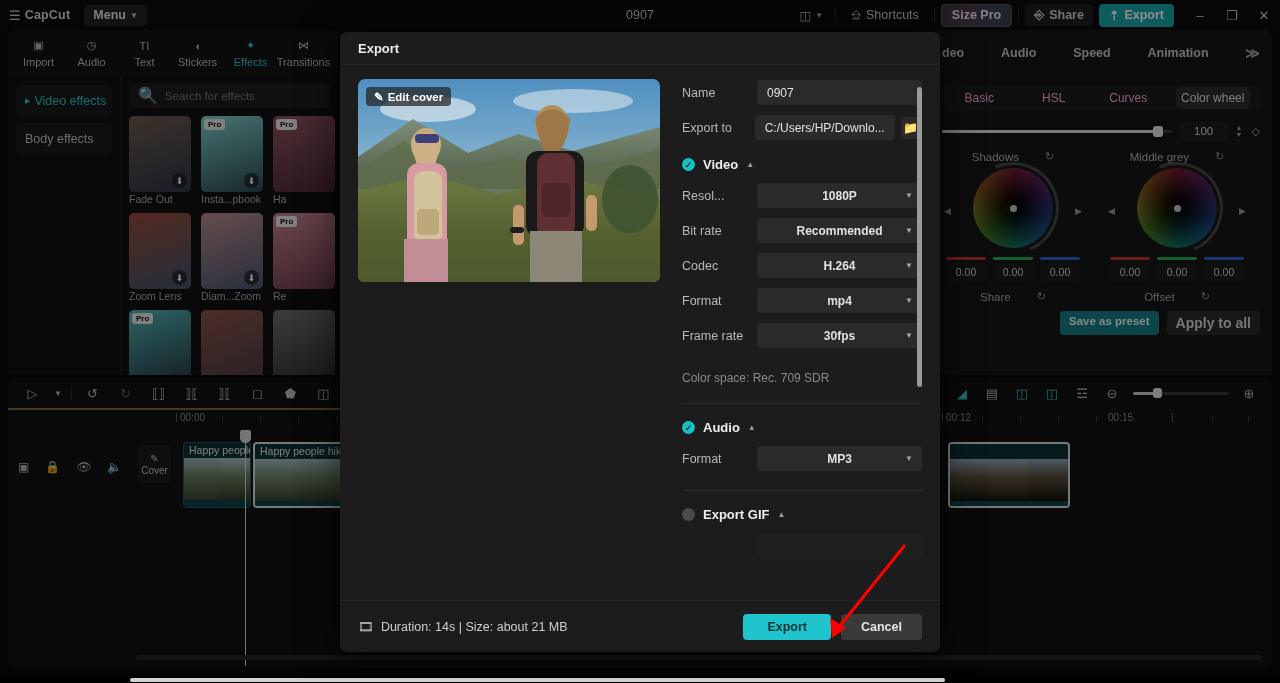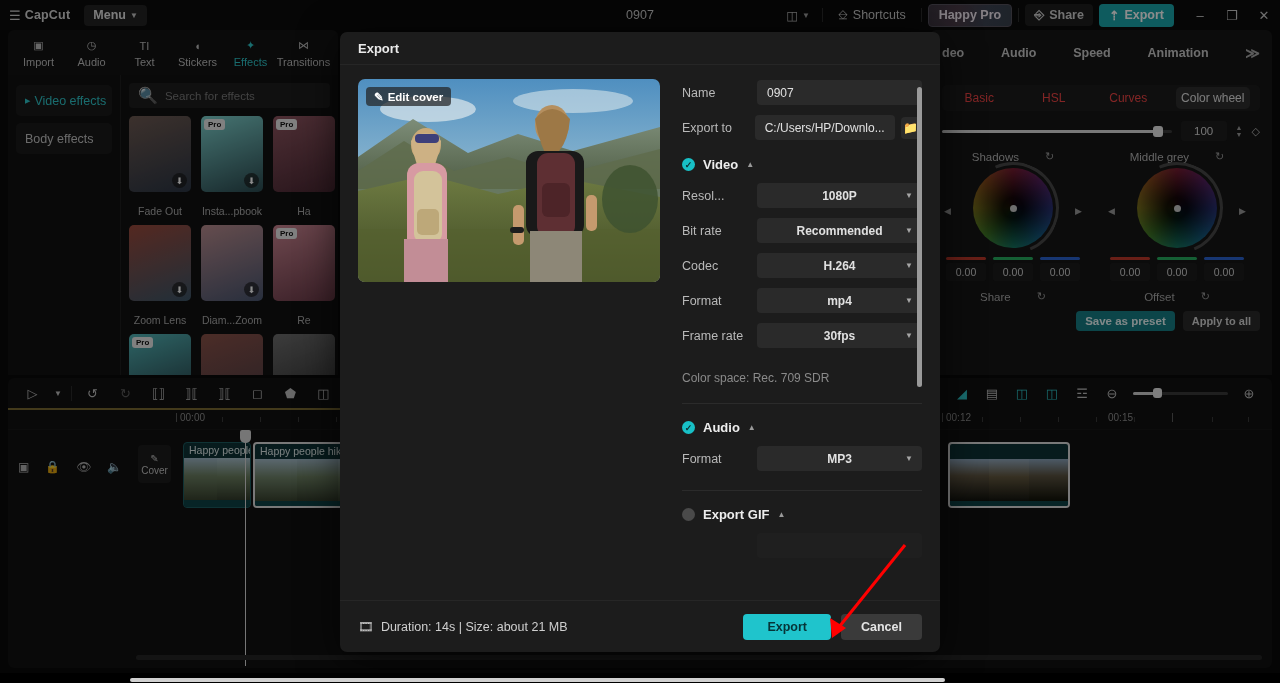--- a/index.html
+++ b/index.html
@@ -96,42 +96,42 @@
   .search {
     height: 25px; background: #1e1e1e; border-radius: 4px;
     display: flex; align-items: center; gap: 7px; padding: 0 9px; margin-bottom: 8px;
   }
   .search-ph { font-size: 11.5px; color: #7b7b7b; }
   .eff-grid { display: grid; grid-template-columns: repeat(3, 62px); gap: 8px 10px; }
   .eff-cell { width: 62px; }
   .eff-thumb {
     width: 62px; height: 76px; border-radius: 5px; position: relative; overflow: hidden;
   }
-  .eff-label { margin-top: 13px; font-size: 10.5px; color: #a9a9a9; text-align: center;
+  .eff-label { margin-top: 1px; font-size: 10.5px; color: #a9a9a9; 
                white-space: nowrap; overflow: hidden; }
   .pro-badge {
     position: absolute; top: 3px; left: 3px; background: #e9e9e9; color: #111;
     font-size: 8px; font-weight: 700; padding: 1px 4px; border-radius: 3px;
   }
   .dl-badge {
     position: absolute; right: 4px; bottom: 4px; width: 15px; height: 15px; border-radius: 50%;
     background: rgba(20,20,20,.62); color: #fff; font-size: 9px;
     display: flex; align-items: center; justify-content: center;
   }
 
   
   .right-panel {
     position: absolute; right: 8px; top: 75px; width: 342px; height: 300px;
     background: #161616; padding: 10px 12px;
   }
   .seg {
     height: 26px; background: #1d1d1d; border-radius: 5px;
     display: flex; align-items: center; margin-bottom: 10px;
   }
-  .seg-item { flex: 1; text-align: center; font-size: 12px; color: #ef4444; line-height: 26px; }
+  .seg-item { flex: 1; text-align: center; font-size: 12px; color: #f9a8d4; line-height: 26px; }
   .seg-item.active { background: #2e2e2e; border-radius: 5px; color: #e2e2e2; height: 22px;
                      line-height: 22px; margin: 0 10px; }
   .slider-row { display: flex; align-items: center; gap: 9px; margin-bottom: 9px; }
   .track { flex: 1; height: 3px; background: #3a3a3a; border-radius: 2px; position: relative; }
   .track-fill { position: absolute; left: 0; top: 0; height: 3px; width: 94%; background: #dcdcdc;
                  border-radius: 2px; }
   .knob { position: absolute; left: 92%; top: -4px; width: 10px; height: 11px; border-radius: 3px;
           background: #e8e8e8; }
   .numbox { width: 46px; height: 20px; background: #1e1e1e; border-radius: 3px;
             font-size: 11.5px; color: #d6d6d6; display: flex; align-items: center;
@@ -164,21 +164,21 @@
   .rgb-row { display: flex; gap: 7px; justify-content: center; margin-top: 6px; }
   .rgb-box { width: 40px; }
   .rgb-bar { height: 3px; border-radius: 2px; margin-bottom: 3px; }
   .rgb-val { height: 18px; background: #1d1d1d; border-radius: 3px; font-size: 10.5px;
              color: #cfcfcf; display: flex; align-items: center; justify-content: center; }
   .wheel-foot { display: flex; align-items: center; justify-content: center; gap: 26px;
                 font-size: 11.5px; color: #a9a9a9; margin-top: 9px; }
   .preset-row { display: flex; justify-content: flex-end; gap: 8px; margin-top: 8px; }
   .btn-teal { background: #177f86; color: #eaf7f8; font-size: 11.5px; font-weight: 700;
               padding: 4px 9px; border-radius: 4px; }
-  .btn-grey { background: #2b2b2b; color: #d6d6d6; font-size: 11px; font-weight: 700;
+  .btn-grey { background: #2b2b2b; color: #d6d6d6; font-size: 14px; font-weight: 700;
               padding: 4px 9px; border-radius: 4px; }
 
   
   .timeline {
     position: absolute; left: 8px; top: 378px; right: 8px; height: 290px;
     background: #111; border-radius: 6px;
   }
   .tl-tools { height: 30px; display: flex; align-items: center; padding: 0 8px; }
   .tt { width: 33px; height: 28px; display: flex; align-items: center; justify-content: center;
         color: #bdbdbd; font-size: 13px; }
@@ -304,21 +304,21 @@
         <span>◫</span>
         <span class="caret">▼</span>
       </div>
       <div class="tb-sep"></div>
       <div class="tb-item">
         <span>⎒</span>
         <span>Shortcuts</span>
       </div>
       <div class="tb-sep"></div>
       <div class="join-pro">
-        <span>Happy Pro</span>
+        <span>Size Pro</span>
       </div>
       <div class="tb-sep"></div>
       <div class="tb-item share-btn">
         <span>⎆</span>
         <span>Share</span>
       </div>
       <div class="export-btn-top">
         <span>⇡</span>
         <span>Export</span>
       </div>

